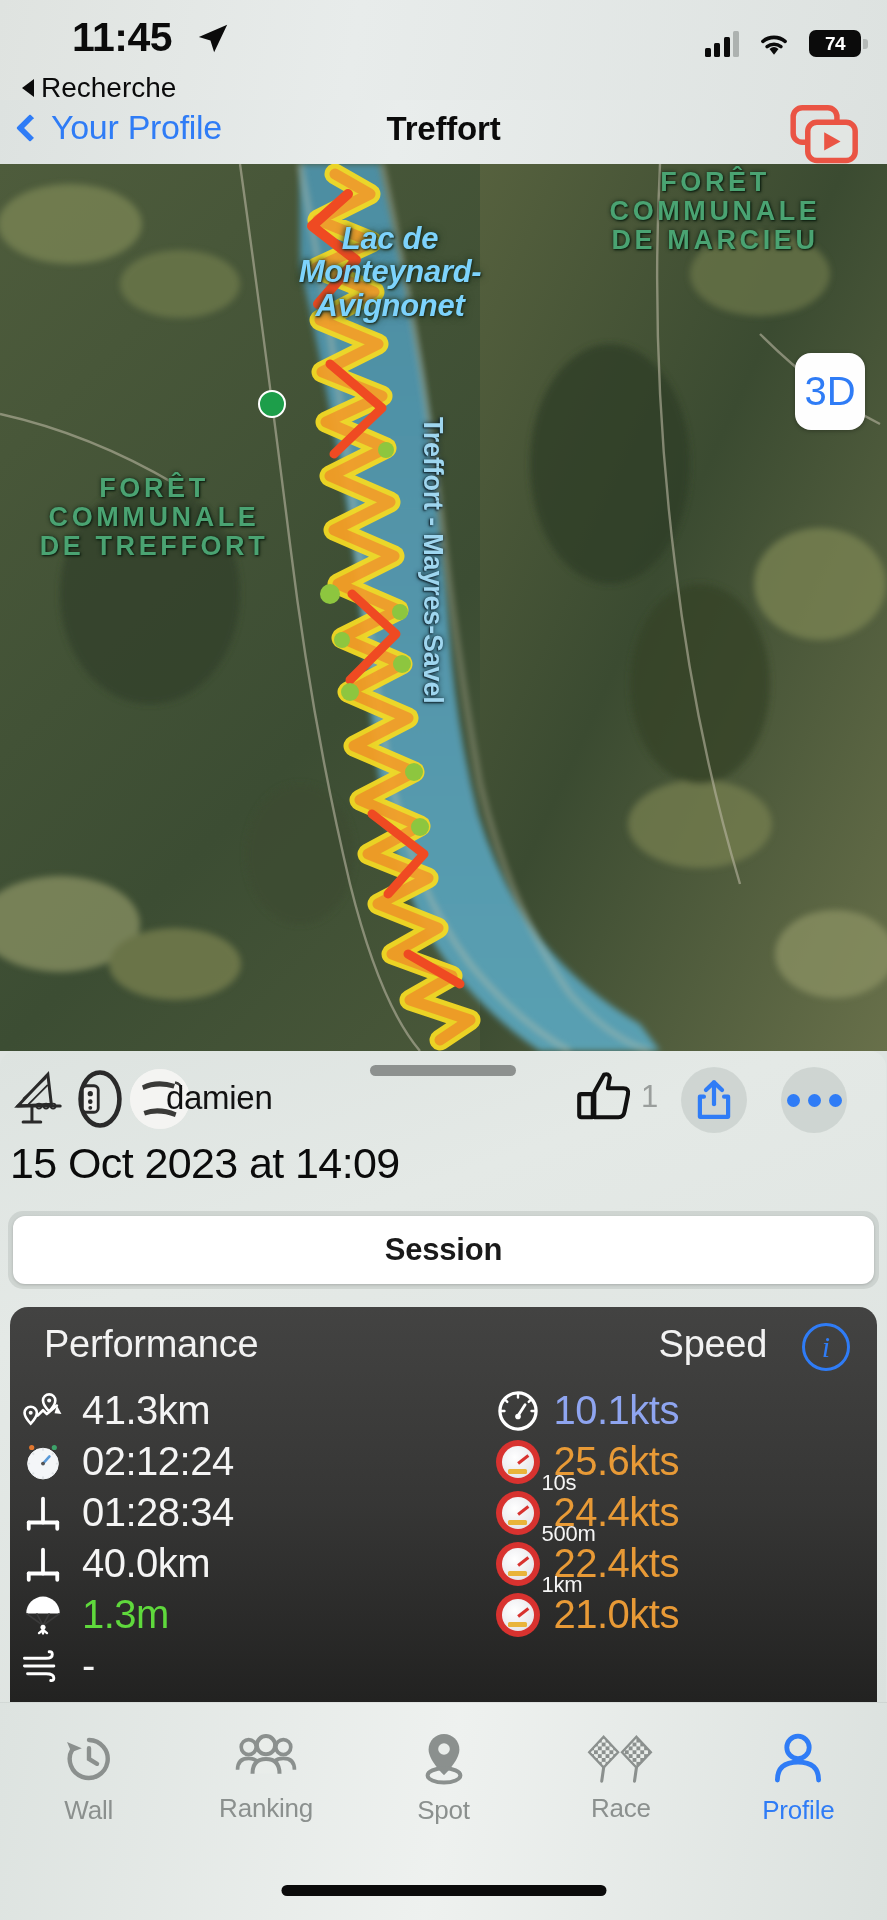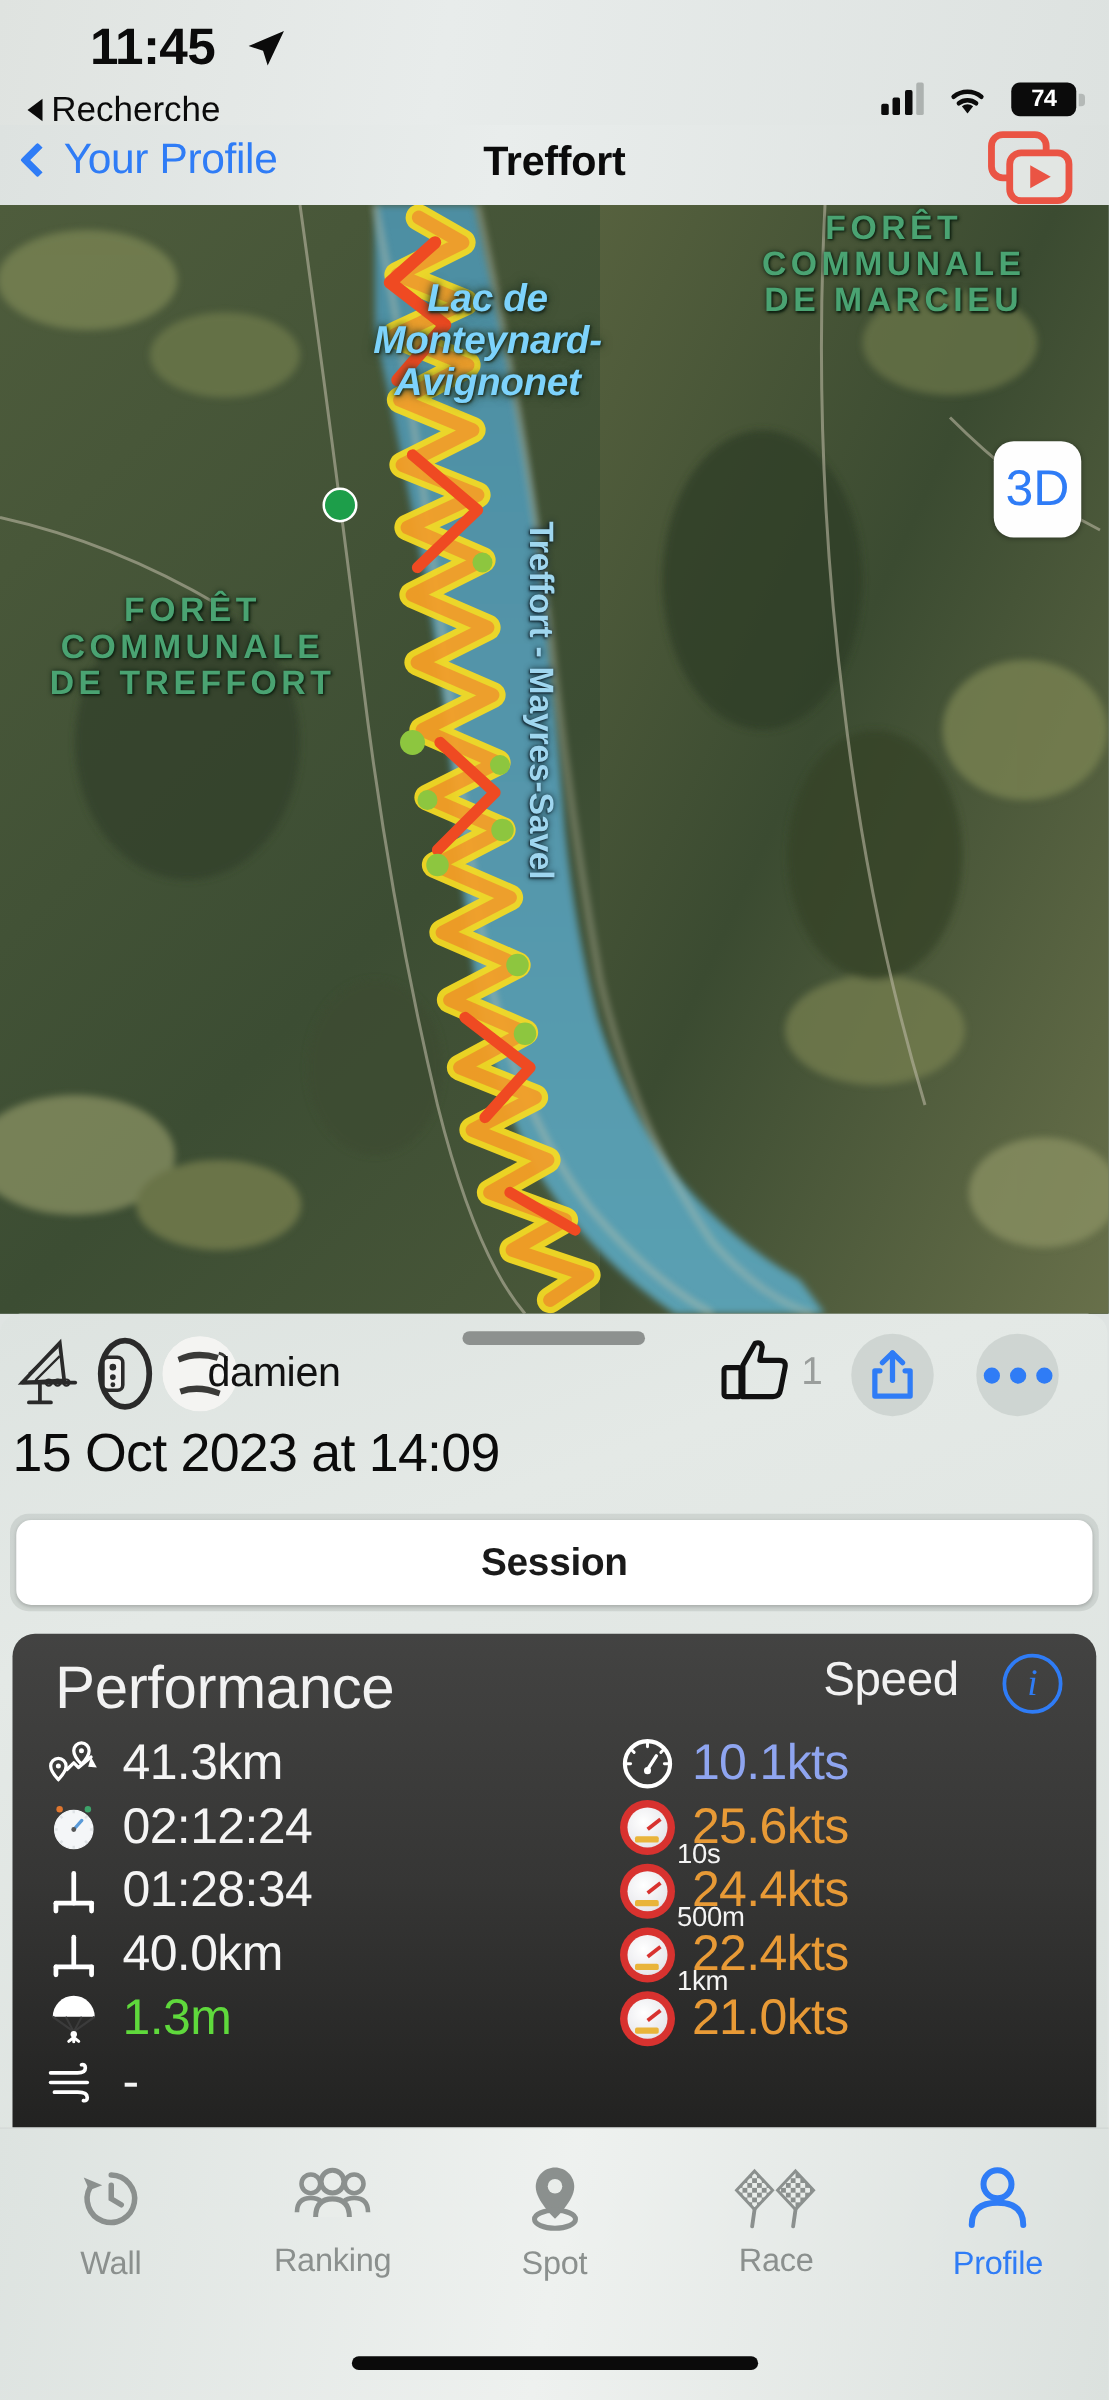--- a/index.html
+++ b/index.html
@@ -26,21 +26,21 @@
     position:absolute; left:22px; top:72px;
     font-size:28px; color:#0b0b0b; font-weight:400;
     display:flex; align-items:center; gap:7px;
   }
   .sb-tri {
     width:0;height:0;border-top:9px solid transparent;border-bottom:9px solid transparent;
     border-right:12px solid #0b0b0b;
   }
   .sb-right {
     position:absolute; right:26px; top:30px;
-    display:flex; align-items:flex-start; gap:17px;margin-top:36px;
+    display:flex; align-items:center; gap:17px;
   }
   .bars { display:flex; align-items:flex-end; gap:3.5px; height:26px; }
   .bars i { width:6px; background:#0b0b0b; border-radius:1.5px; display:block; }
   .bars i:nth-child(1){height:9px}
   .bars i:nth-child(2){height:14px}
   .bars i:nth-child(3){height:20px}
   .bars i:nth-child(4){height:26px;background:#adb2b0}
   .batt {
     position:relative; width:52px; height:27px; background:#0b0b0b;
     border-radius:7px; display:flex; align-items:center; justify-content:center;
@@ -158,30 +158,30 @@
     width:2px; background:rgba(120,128,124,.42);
   }
 
   
   .stats {
     position:absolute; top:256px; left:10px; width:867px; height:395px;
     background:linear-gradient(180deg,#434342 0%,#363635 50%,#222221 100%);
     border-radius:18px 18px 0 0; overflow:hidden;
   }
   .stats-head { position:relative; height:78px; }
-  .h-perf { position:absolute; left:34px; top:16px; font-size:48px; color:#f2f2f2; letter-spacing:-0.3px; }
+  .h-perf { position:absolute; left:34px; top:16px; font-size:38px; color:#f2f2f2; letter-spacing:-0.3px; }
   .h-speed { position:absolute; right:110px; top:16px; font-size:38px; color:#f2f2f2; letter-spacing:-0.3px; }
   .info-i {
     position:absolute; right:27px; top:16px; width:48px; height:48px;
     border:3.5px solid #2f7cf6; border-radius:50%; color:#2f7cf6;
     font-size:30px; font-style:italic; font-family:"Liberation Serif", serif;
     display:flex; align-items:center; justify-content:center; cursor:pointer;
   }
   .cols { display:flex; }
-  .col-l { width:56%; padding-left:26px; }
+  .col-l { width:56%; padding-left:10px; }
   .col-r { width:44%; }
   .srow { display:flex; align-items:center; gap:16px; height:51px; }
   .srow .ic { width:46px; display:flex; align-items:center; justify-content:center; flex:none; }
   .sval { font-size:40px; color:#f4f4f4; letter-spacing:-0.5px; }
   .sval.green { color:#5fd93c; }
   .sval.blue { color:#8fa5f0; }
   .sval.orange { color:#e89a36; }
   .srow-r { display:flex; align-items:center; gap:14px; height:51px; position:relative; }
   .caplbl {
     position:absolute; left:46px; top:-17px; font-size:22px; color:#f4f4f4;

